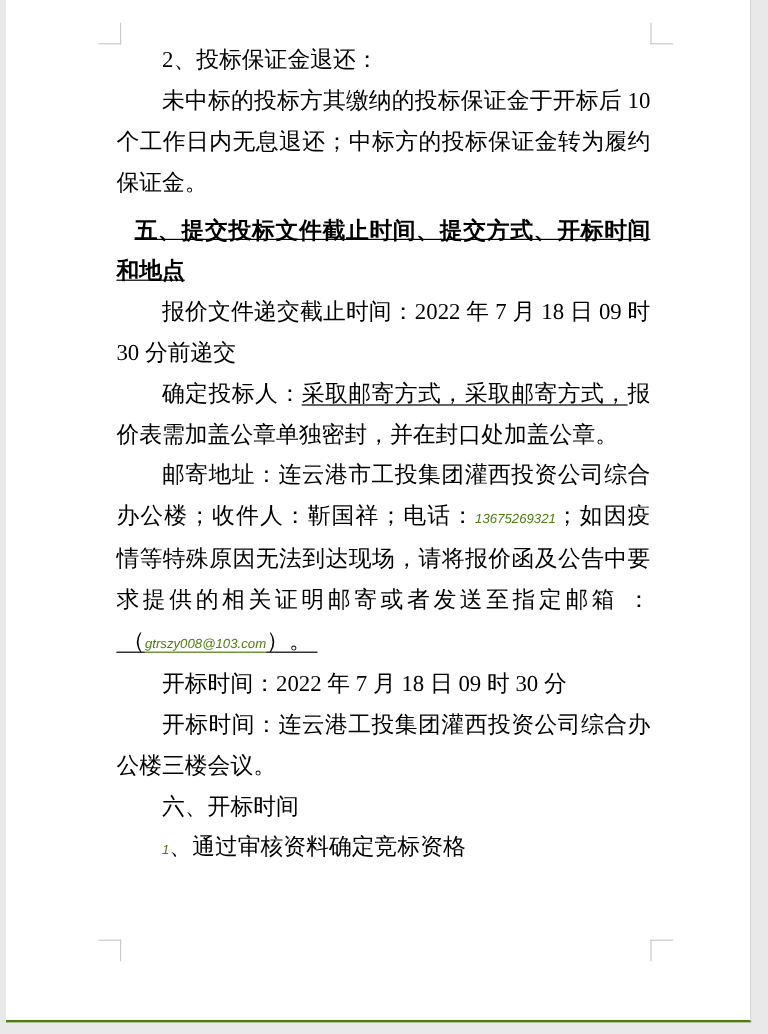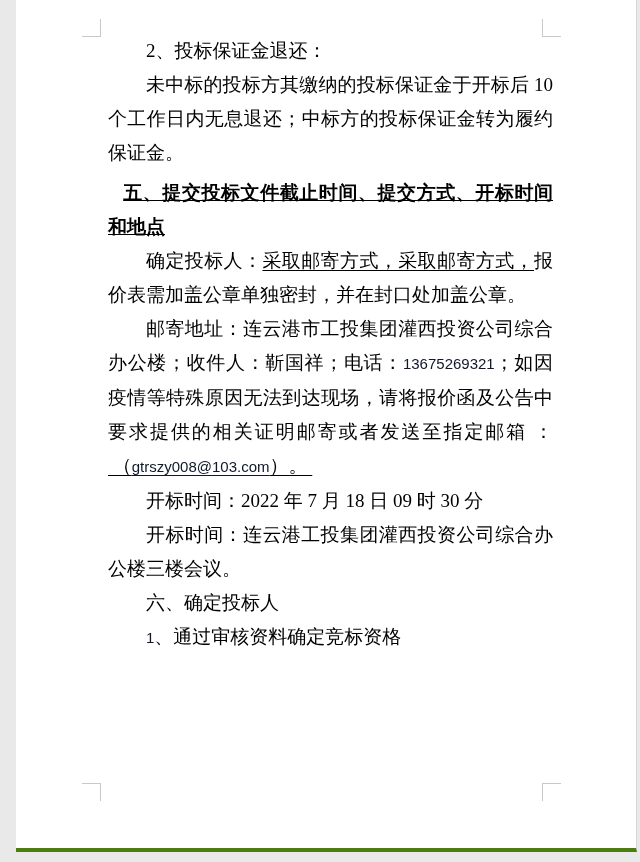--- a/index.html
+++ b/index.html
@@ -9,27 +9,27 @@
   body {
     width: 640px;
     height: 862px;
     background: #e9e9e9;
     position: relative;
     overflow: hidden;
     font-family: "Liberation Serif", "DejaVu Serif", serif;
   }
   .paper {
     position: absolute;
-    left: 16px;
+    left: 5px;
     top: 0;
     width: 621px;
     height: 852px;
     background: #ffffff;
     border-right: 1px solid #d6d6d6;
-    border-bottom: 4px solid #4d7c0f;
+    border-bottom: 2px solid #4d7c0f;
     box-sizing: border-box;
   }
   .content {
     position: absolute;
     left: 92px;
     top: 34px;
     width: 445px;
     color: #000000;
     font-size: 19px;
     line-height: 34px;
@@ -44,47 +44,49 @@
     text-indent: 0.8em;
     margin-top: 6px;
     text-decoration: underline;
   }
   .u {
     text-decoration: underline;
     text-underline-offset: 3px;
   }
   .b {
     font-family: "Liberation Sans", "DejaVu Sans", sans-serif;
-    color: #0f172a;
-    font-size: 15px;
+    color: #4d7c0f;
+    font-size: 11px;
+    font-style: italic;
   }
   .mark {
     position: absolute;
     width: 18px;
     height: 17px;
     pointer-events: none;
   }
   .mark.tl { left: 82px;  top: 19px;  border-right: 1px solid #c6cacd; border-bottom: 1px solid #c6cacd; }
   .mark.tr { left: 542px; top: 19px;  border-left: 1px solid #c6cacd;  border-bottom: 1px solid #c6cacd; }
   .mark.bl { left: 82px;  top: 783px; border-right: 1px solid #c6cacd; border-top: 1px solid #c6cacd; }
   .mark.br { left: 542px; top: 783px; border-left: 1px solid #c6cacd;  border-top: 1px solid #c6cacd; }
 </style>
 </head>
 <body>
 
 <div class="paper">
   <div class="content">
       <p class="para"><span>2、投标保证金退还：</span></p>
       <p class="para"><span>未中标的投标方其缴纳的投标保证金于开标后 10 个工作日内无息退还；中标方的投标保证金转为履约保证金。</span></p>
       <p class="para heading"><span>五、提交投标文件截止时间、提交方式、开标时间和地点</span></p>
+      <p class="para"><span>报价文件递交截止时间：2022 年 7 月 18 日 09 时 30 分前递交</span></p>
       <p class="para"><span>确定投标人：</span><span class="u">采取邮寄方式，采取邮寄方式，</span><span>报价表需加盖公章单独密封，并在封口处加盖公章。</span></p>
       <p class="para"><span>邮寄地址：连云港市工投集团灌西投资公司综合办公楼；收件人：靳国祥；电话：</span><span class="b">13675269321</span><span>；如因疫情等特殊原因无法到达现场，请将报价函及公告中要求提供的相关证明邮寄或者发送至指定邮箱 ：  </span><span class="u">&nbsp;（</span><span class="b u">gtrszy008@103.com</span><span class="u">）。&nbsp;</span></p>
       <p class="para"><span>开标时间：2022 年 7 月 18 日 09 时 30 分</span></p>
       <p class="para"><span>开标时间：连云港工投集团灌西投资公司综合办公楼三楼会议。</span></p>
-      <p class="para"><span>六、确定投标人</span></p>
+      <p class="para"><span>六、开标时间</span></p>
       <p class="para"><span class="b">1</span><span>、通过审核资料确定竞标资格</span></p>
       <p class="para"></p>
     </div>
 </div>
 
 <div class="mark tl"></div>
 <div class="mark tr"></div>
 <div class="mark bl"></div>
 <div class="mark br"></div>
 

